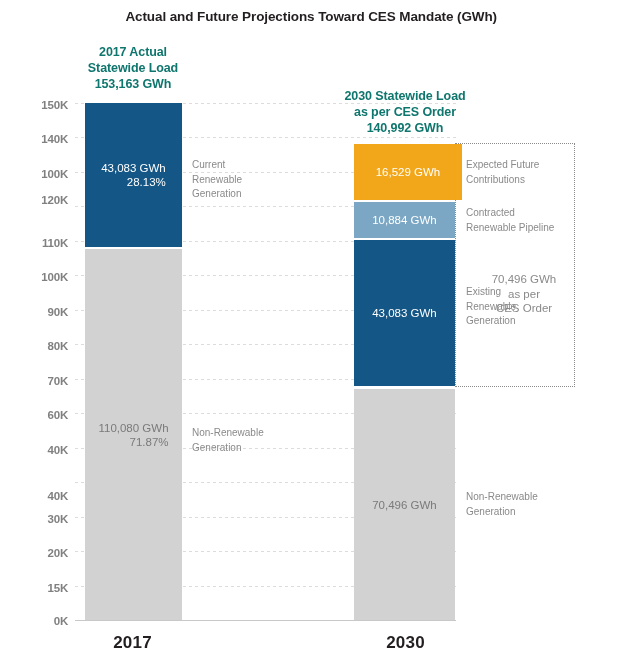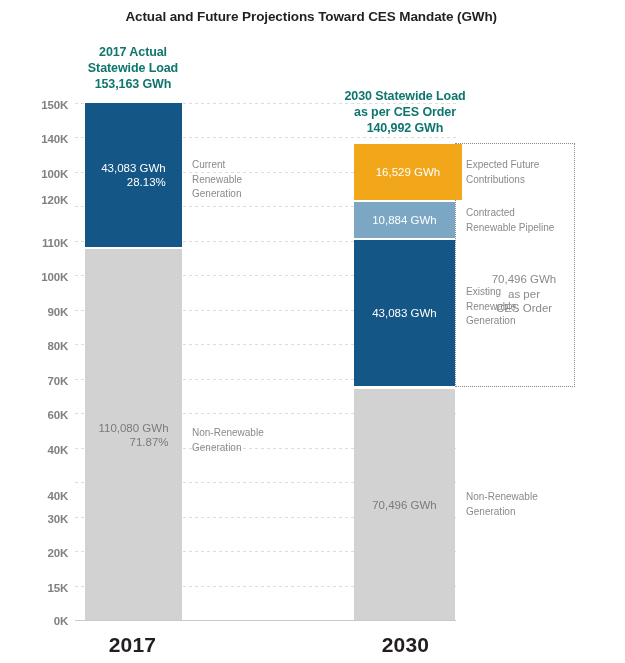--- a/index.html
+++ b/index.html
@@ -63,21 +63,21 @@
   
   .col-head{
     position:absolute;text-align:center;
     font-size:12.5px;line-height:16px;font-weight:bold;color:#0f766e;
     white-space:pre-line;letter-spacing:-0.1px;
   }
 
   
   .cat-label{
     position:absolute;text-align:center;
-    font-size:21px;font-weight:bold;color:#231f20;
+    font-size:17px;font-weight:bold;color:#231f20;
     letter-spacing:0.2px;
   }
 
   
   .callout-box{
     position:absolute;
     border:1px dotted #8a8a8a;
     box-sizing:border-box;
     background:transparent;
   }

